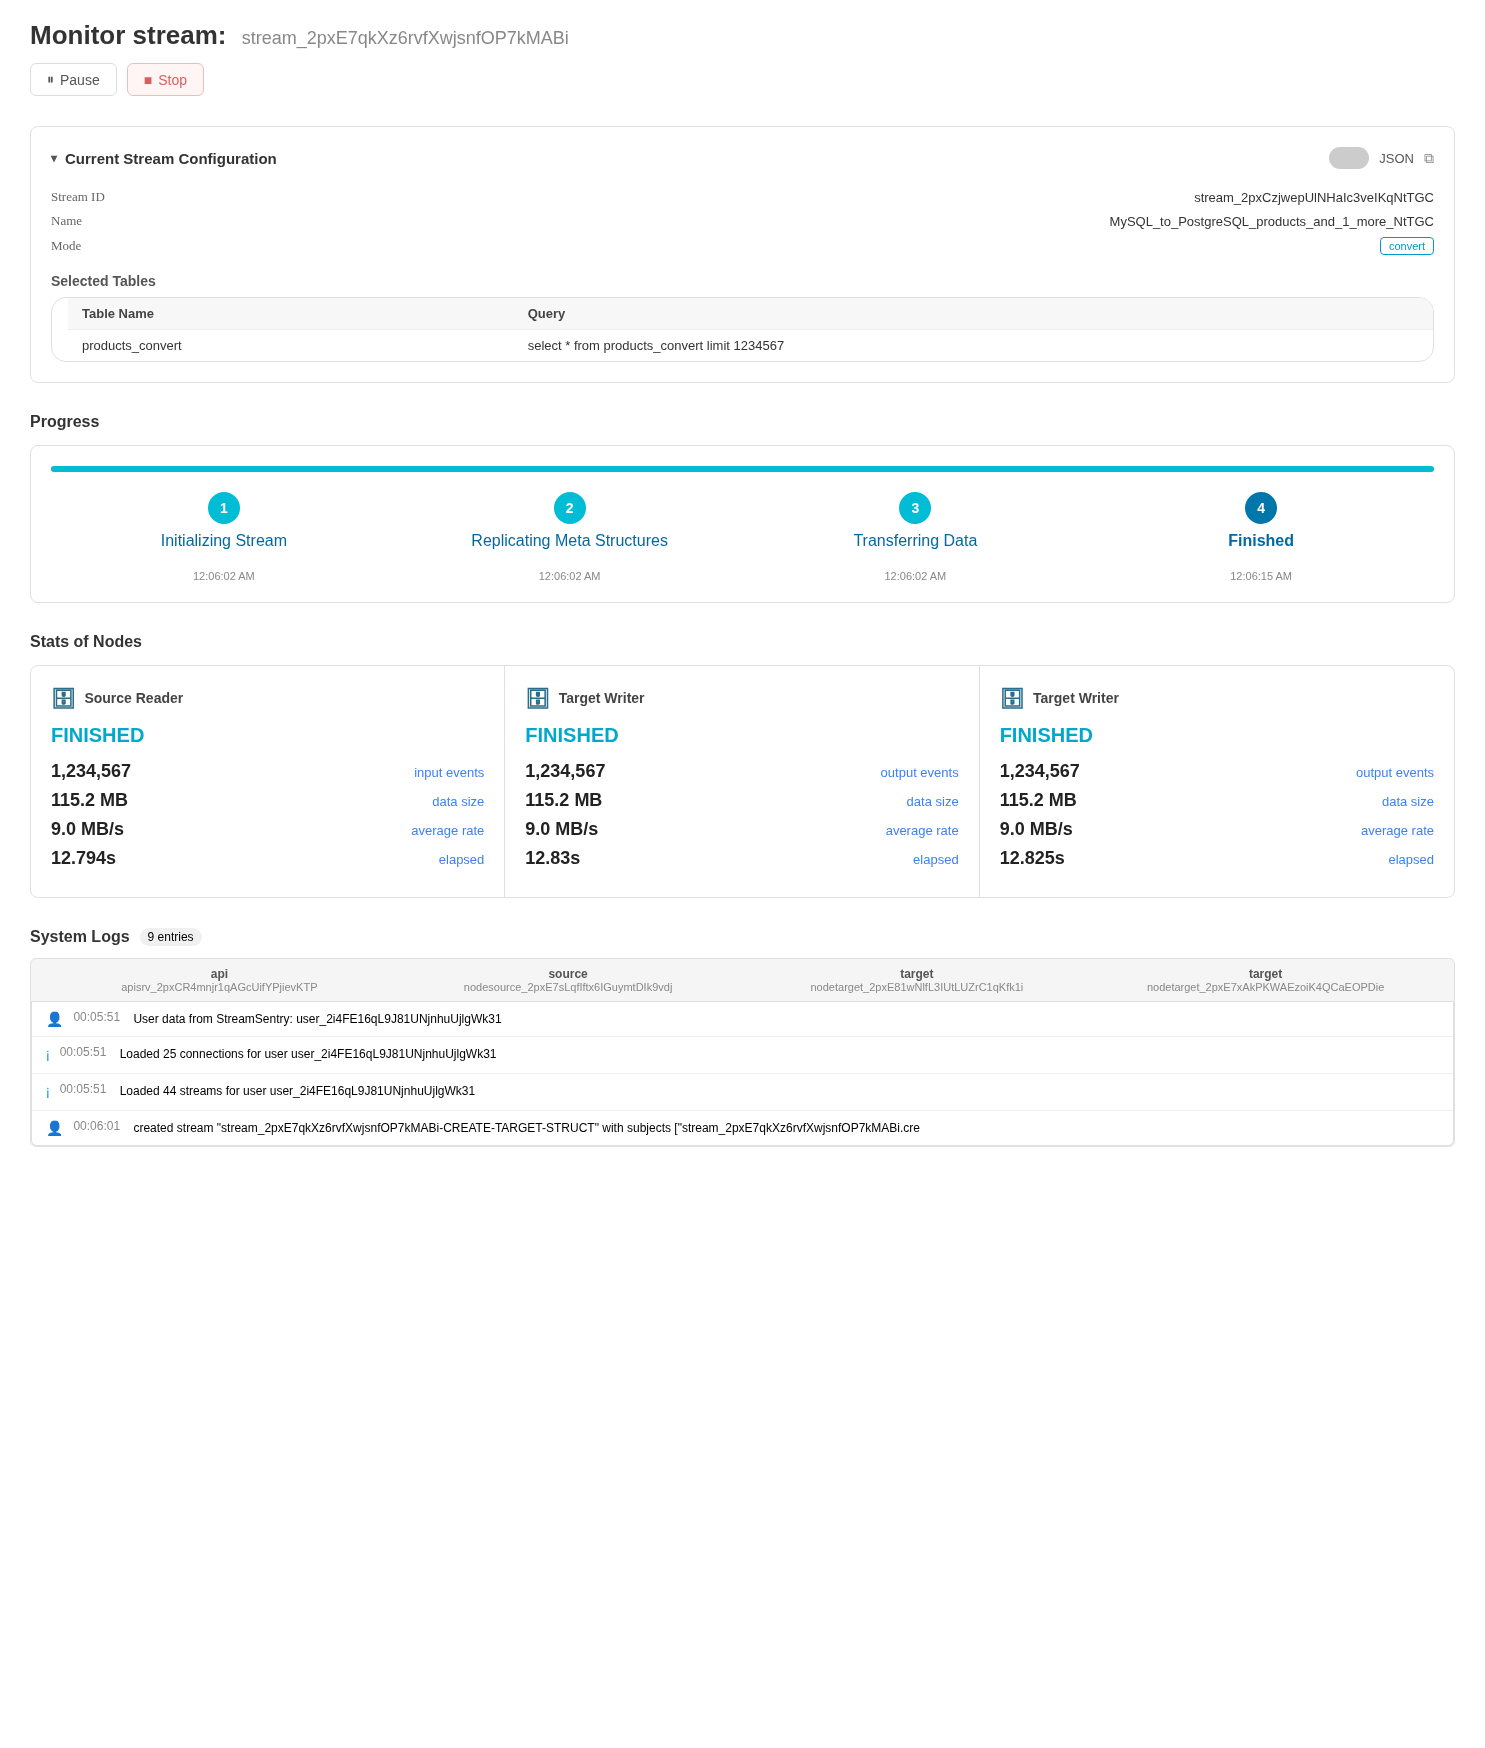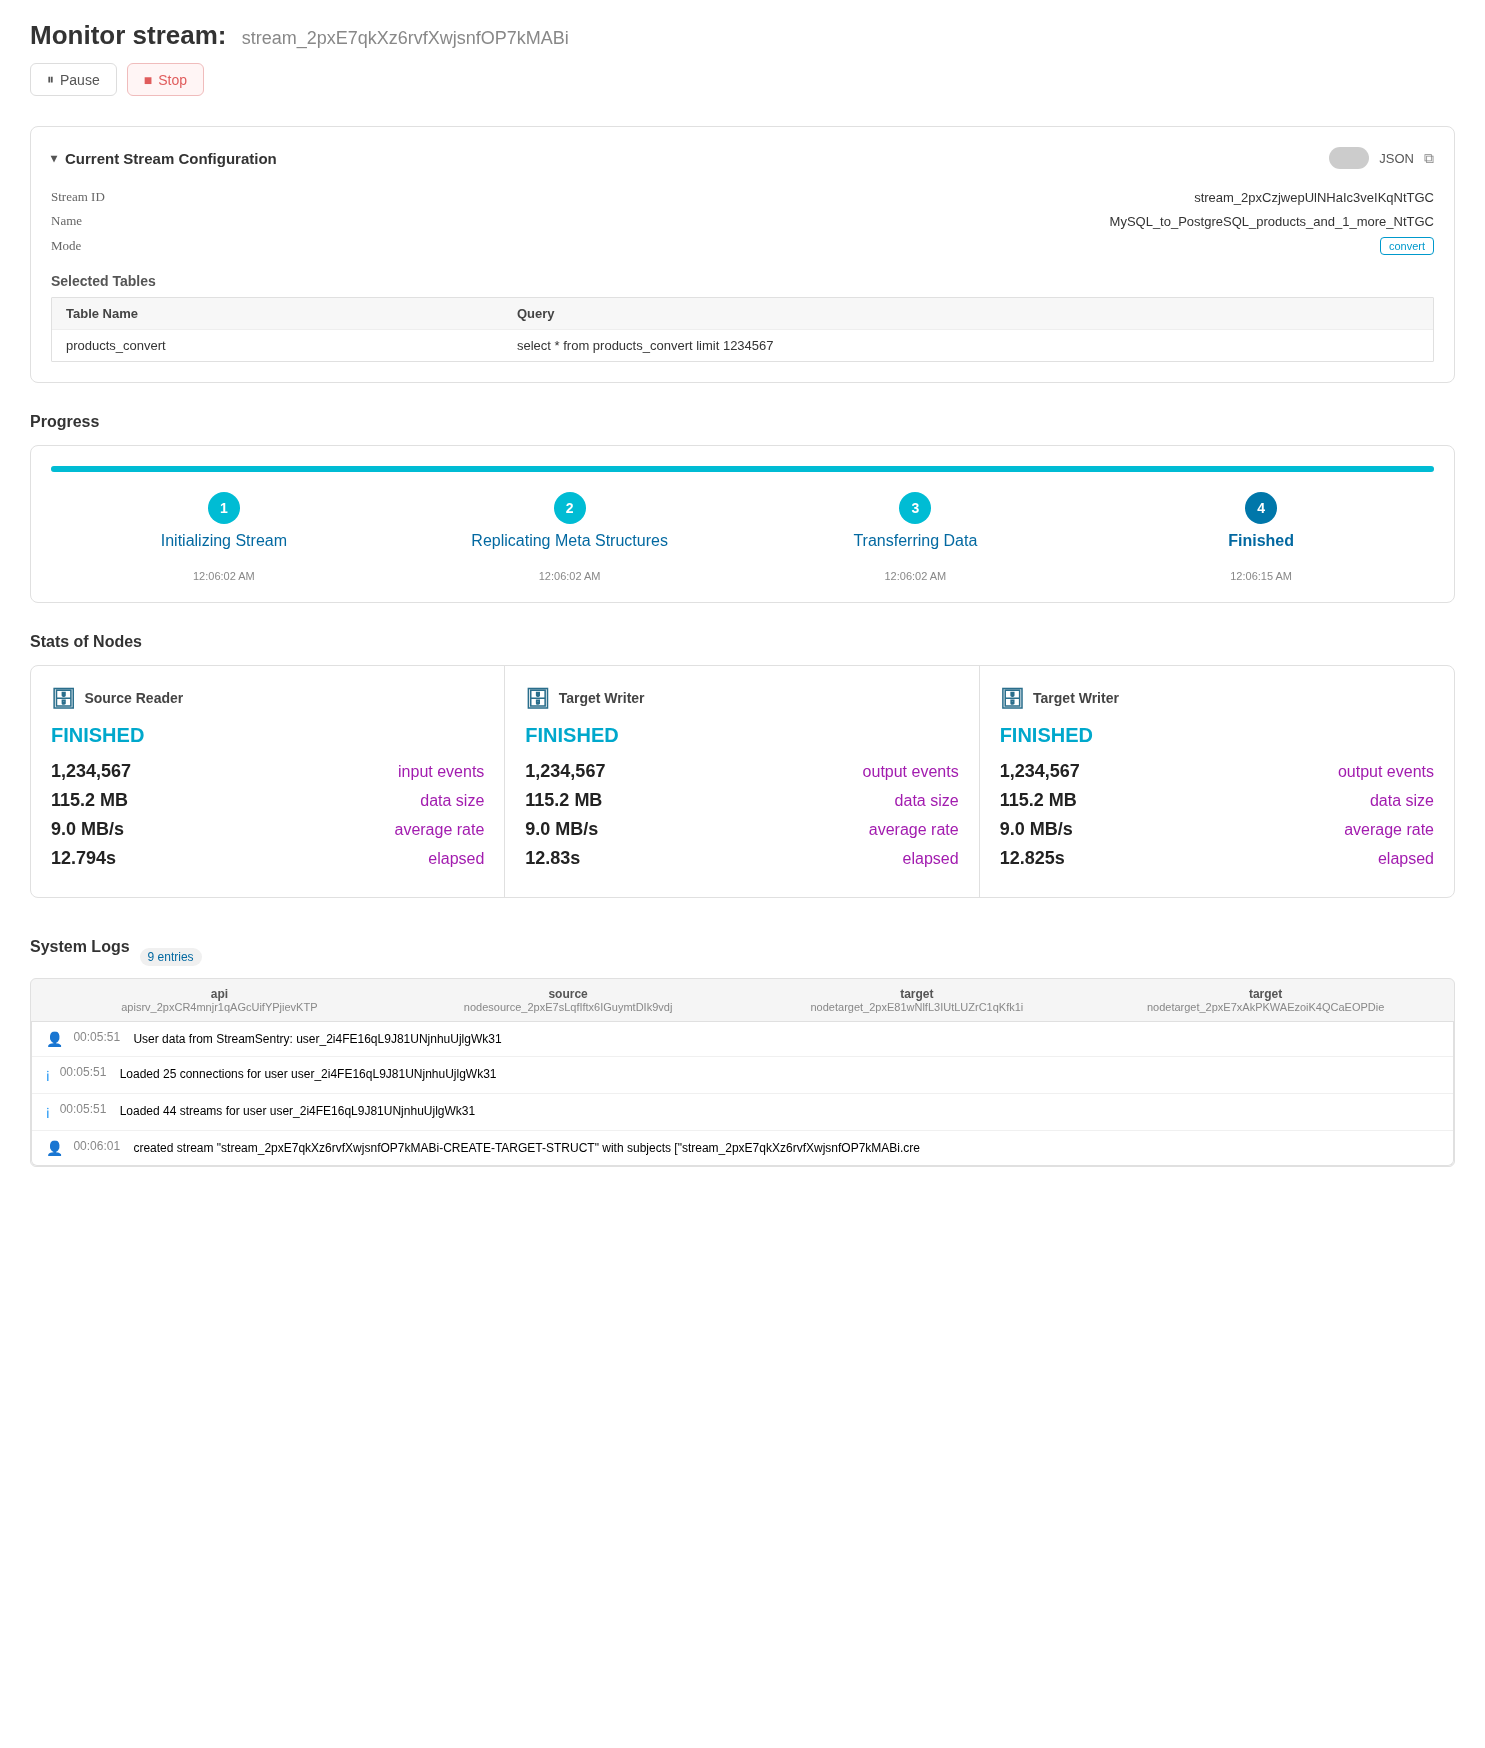--- a/index.html
+++ b/index.html
@@ -27,21 +27,21 @@
     .toggle-slider { position: absolute; top: 0; left: 0; right: 0; bottom: 0; background: #ccc; border-radius: 11px; }
     .json-label { font-size: 13px; color: #555; font-weight: 500; }
     .copy-icon { color: #888; cursor: pointer; }
 
     .config-row { display: flex; justify-content: space-between; align-items: center; padding: 4px 0; font-size: 13px; }
     .config-key { color: #666; font-family: Liberation Serif, serif; }
     .config-value { color: #333; font-size: 13px; }
     .badge-convert { border: 1px solid #0099cc; color: #0099cc; font-size: 11px; padding: 2px 8px; border-radius: 4px; }
 
     .selected-tables-label { font-size: 14px; font-weight: 600; margin-top: 14px; margin-bottom: 8px; color: #555; }
-    .table-grid { border: 1px solid #e0e0e0; border-radius: 1px; overflow: hidden; }
+    .table-grid { border: 1px solid #e0e0e0; border-radius: 15px; overflow: hidden; padding-left: 16px; }
     .table-header { display: grid; grid-template-columns: 1fr 2fr; background: #f7f7f7; padding: 8px 14px; font-size: 13px; font-weight: 600; color: #444; }
     .table-row-data { display: grid; grid-template-columns: 1fr 2fr; padding: 8px 14px; font-size: 13px; border-top: 1px solid #eee; }
 
     
     .progress-card { }
     .progress-msg { font-size: 14px; margin-bottom: 14px; }
     .progress-bar-track { height: 6px; background: #e0e0e0; border-radius: 3px; margin-bottom: 20px; }
     .progress-bar-fill { height: 100%; background: #00bcd4; border-radius: 3px; }
     .steps { display: flex; justify-content: space-between; }
     .step { display: flex; flex-direction: column; align-items: center; flex: 1; }
@@ -52,25 +52,25 @@
 
     
     .stats-grid { display: grid; grid-template-columns: repeat(3, 1fr); gap: 0; border: 1px solid #e0e0e0; border-radius: 8px; overflow: hidden; }
     .stat-node { padding: 20px; border-right: 1px solid #e0e0e0; }
     .stat-node:last-child { border-right: none; }
     .node-header { display: flex; align-items: center; gap: 8px; font-size: 14px; font-weight: 600; margin-bottom: 14px; color: #444; }
     .node-icon { color: #2a6e8c; font-size: 20px; }
     .node-status { font-size: 20px; font-weight: 700; color: #00a8cc; margin-bottom: 14px; }
     .stat-row { display: flex; justify-content: space-between; align-items: baseline; margin-bottom: 8px; gap: 24px; }
     .stat-value { font-size: 18px; font-weight: 600; color: #222; }
-    .stat-label { font-size: 16px; color: #a21caf; }
+    .stat-label { font-size: 13px; color: #3b82f6; }
 
     
     .logs-section-header { display: flex; align-items: center; gap: 10px; margin-bottom: 12px; }
-    .logs-badge { background: #f0f0f0; color: #0369a1; font-size: 12px; padding: 2px 8px; border-radius: 10px; margin-top: 20px; }
+    .logs-badge { background: #f0f0f0; color: #000000; font-size: 12px; padding: 2px 8px; border-radius: 10px; }
     .logs-filter-bar { background: #f5f5f5; border: 1px solid #e0e0e0; border-radius: 6px; overflow: hidden; margin-bottom: 0; }
     .logs-filter-cols { display: grid; grid-template-columns: 1fr 1fr 1fr 1fr; padding: 8px 14px; border-bottom: 1px solid #e0e0e0; }
     .logs-filter-col { font-size: 12px; font-weight: 600; color: #555; text-align: center; }
     .logs-filter-col-sub { font-size: 11px; color: #888; text-align: center; }
     .logs-entries { background: #fff; border: 1px solid #e0e0e0; border-top: none; border-radius: 0 0 6px 6px; }
     .log-entry { display: flex; align-items: flex-start; gap: 10px; padding: 8px 14px; border-bottom: 1px solid #f0f0f0; font-size: 12px; }
     .log-entry:last-child { border-bottom: none; }
     .log-icon { font-size: 14px; margin-top: 1px; flex-shrink: 0; }
     .log-icon.user { color: #888; }
     .log-icon.info { color: #2196f3; }

